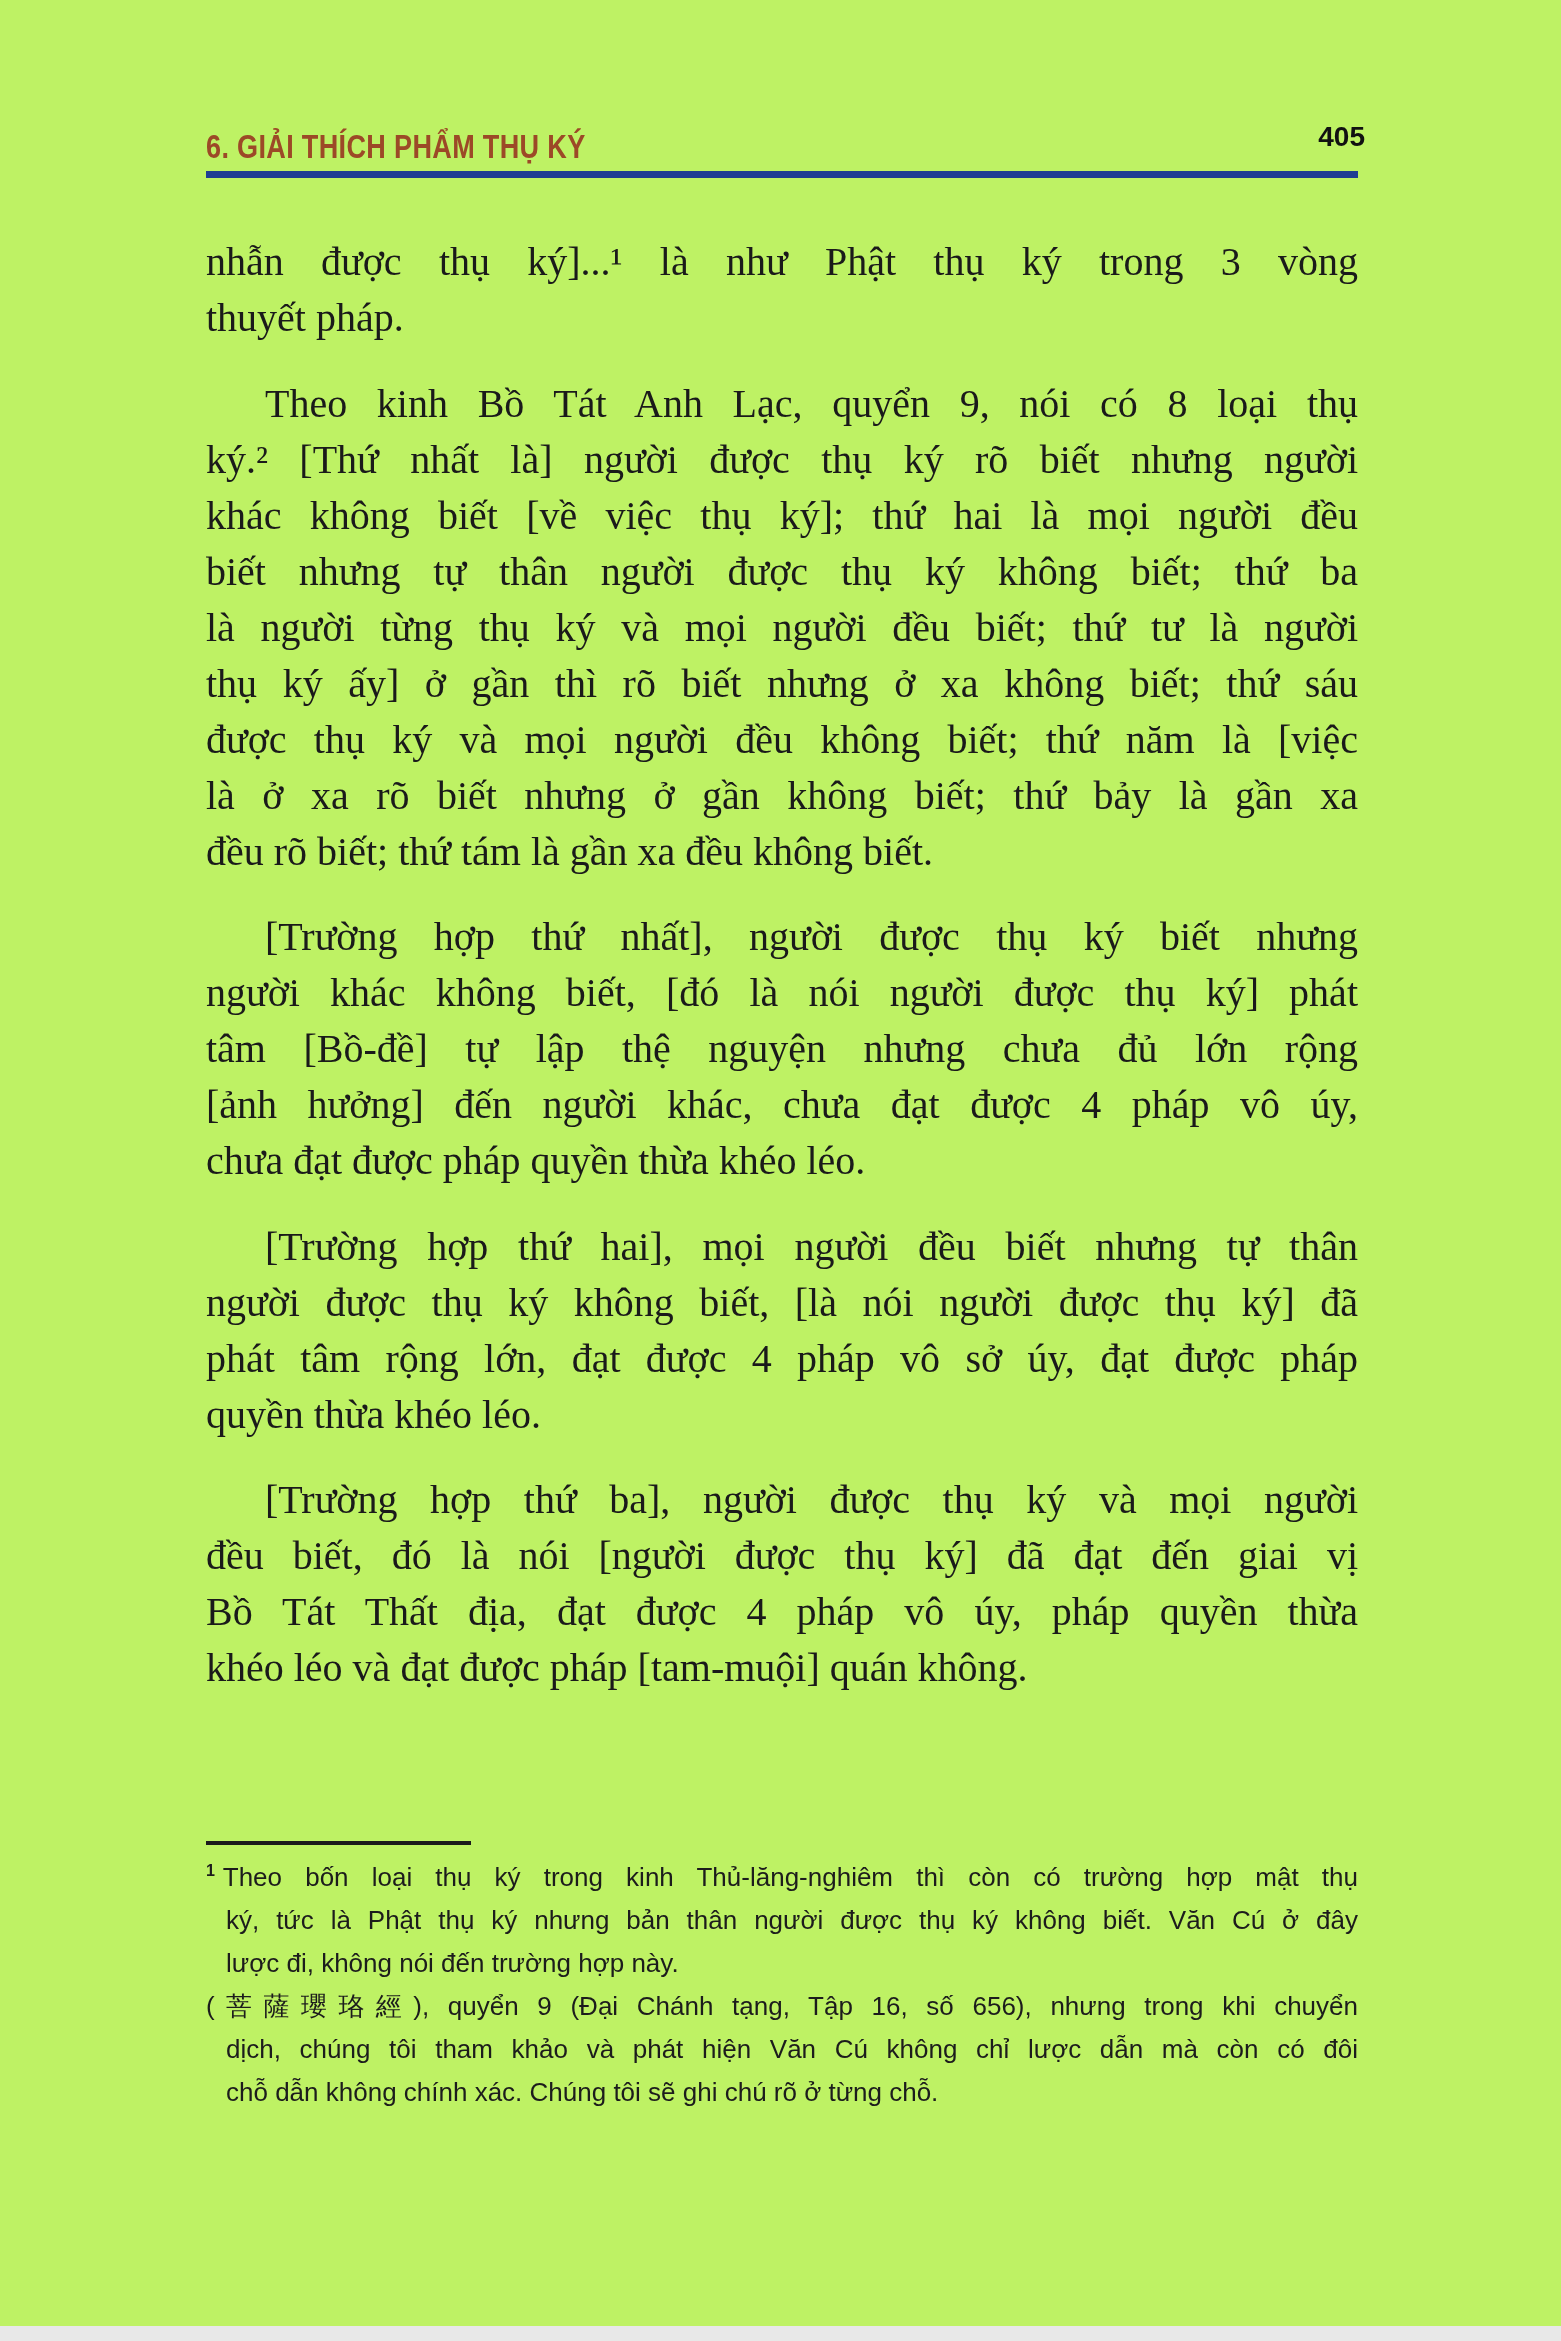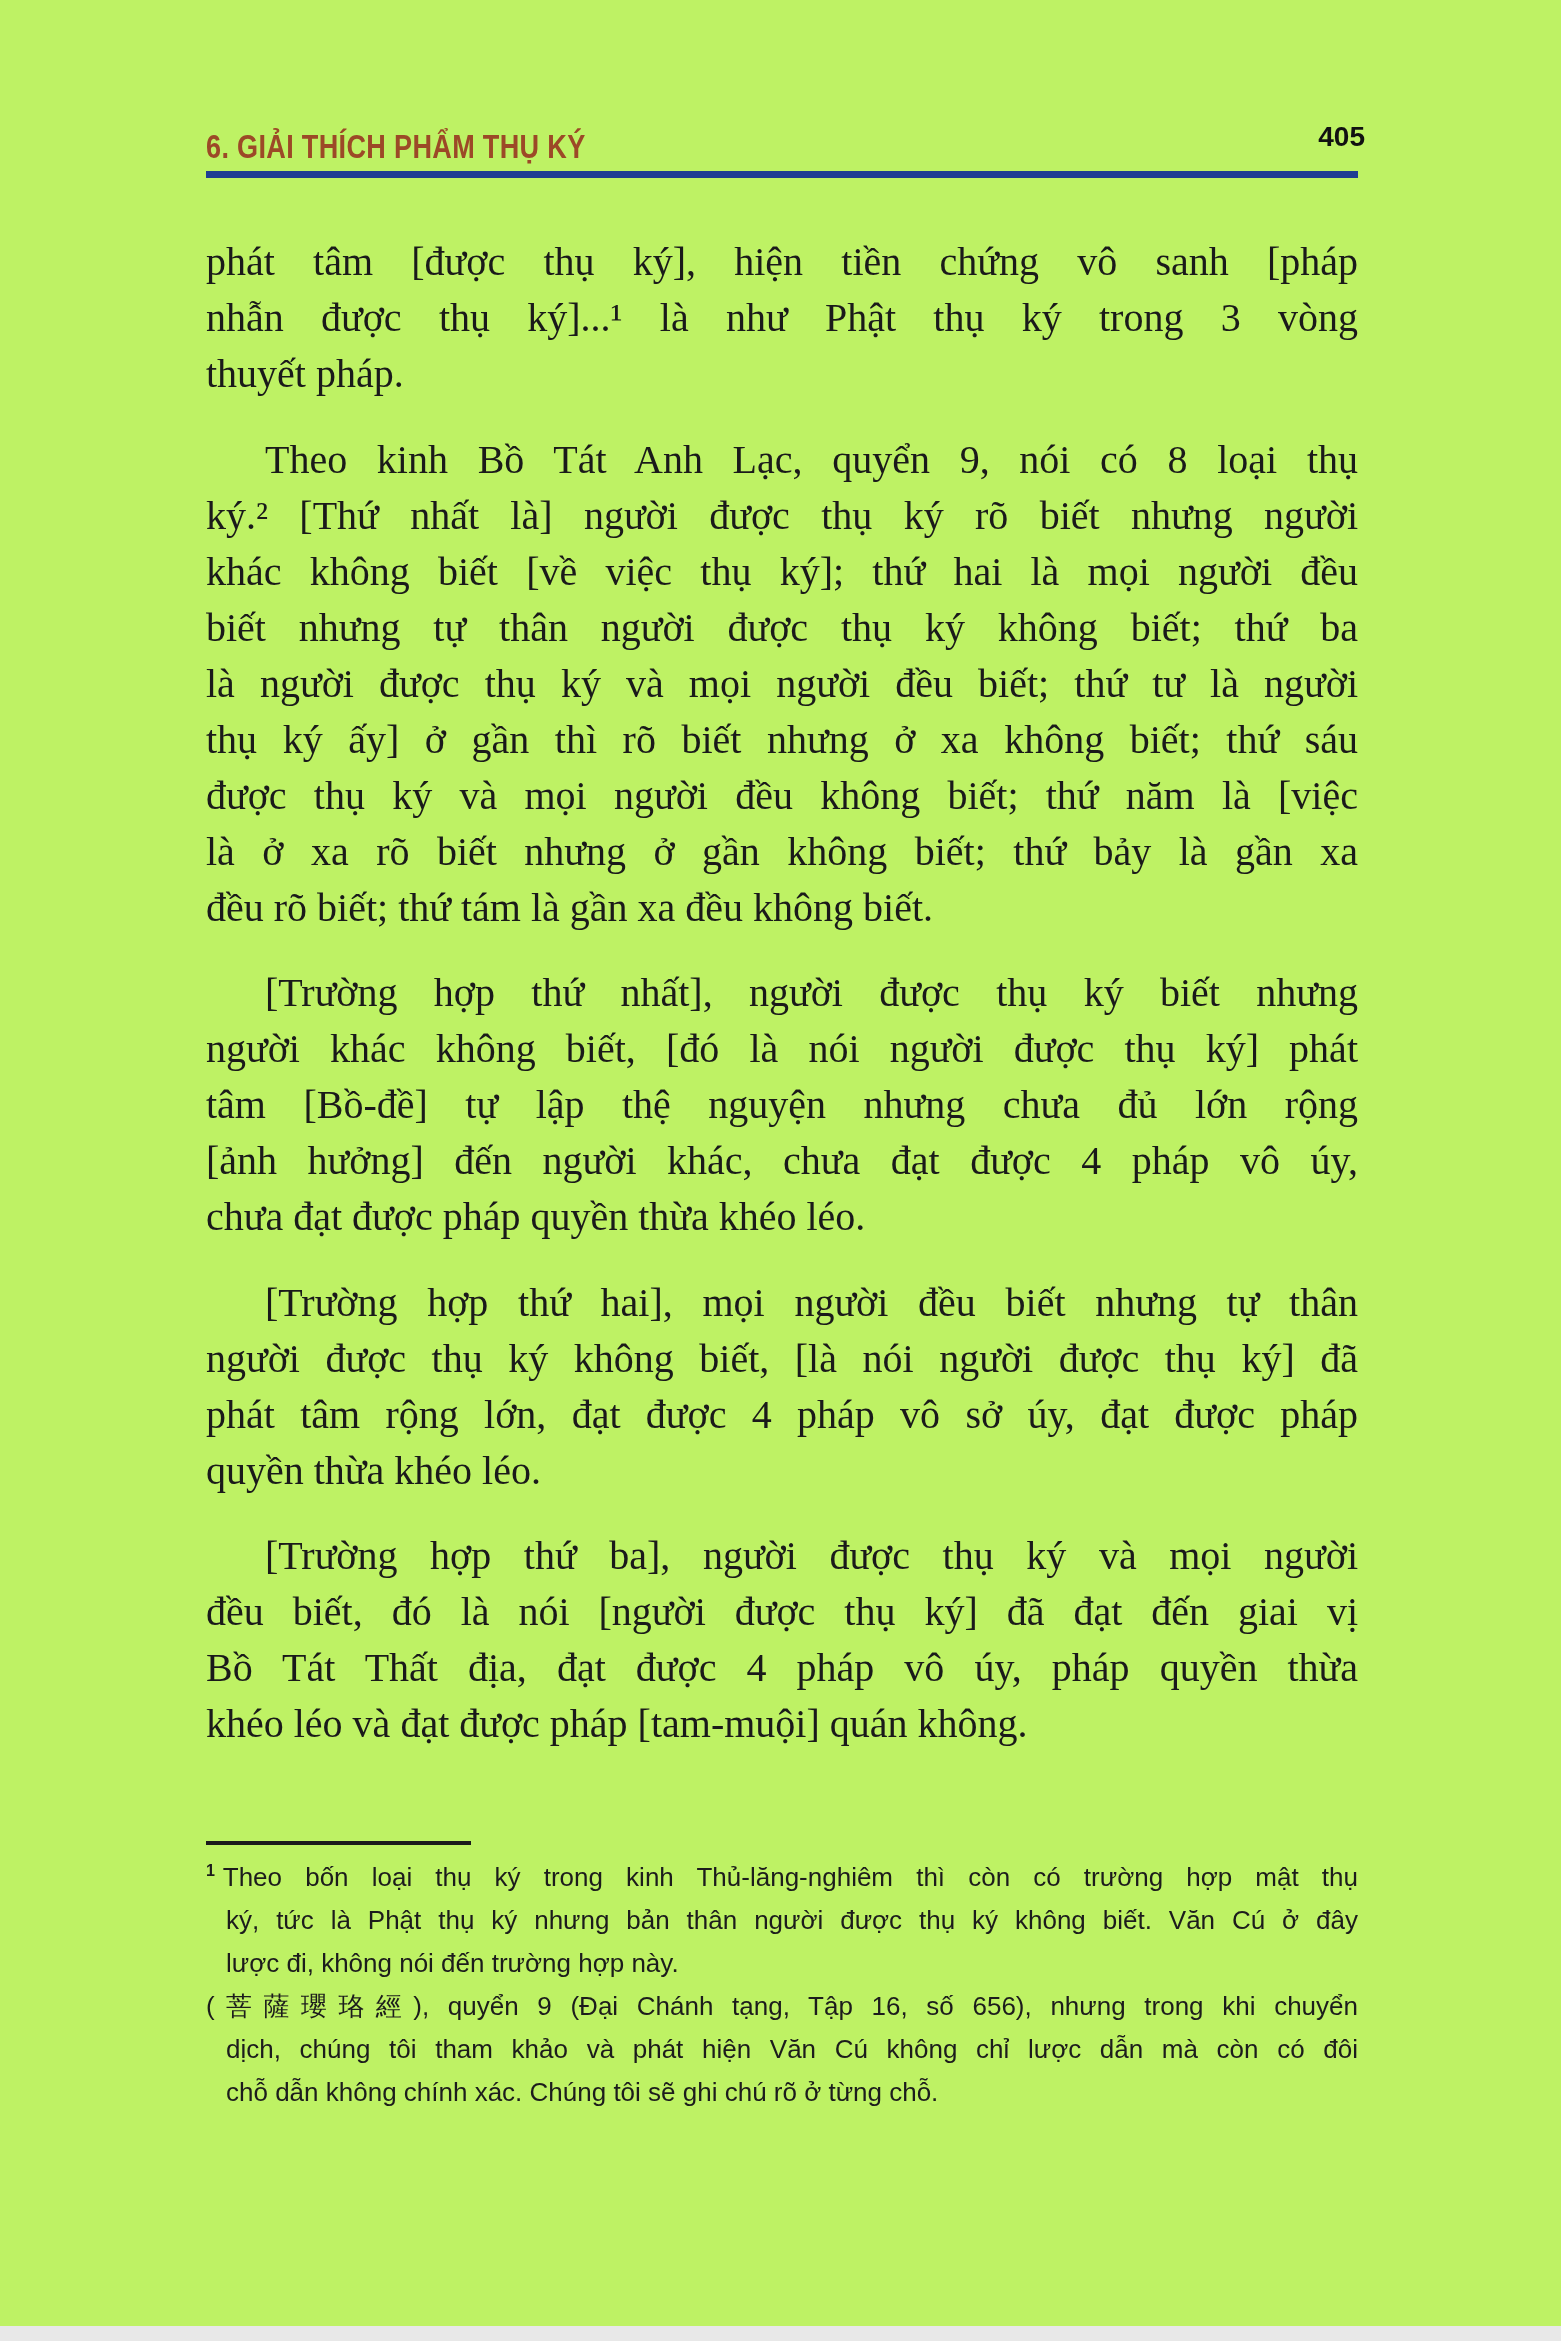--- a/index.html
+++ b/index.html
@@ -80,30 +80,29 @@
 <div class="page">
 
   <div class="chapter-title">6. GIẢI THÍCH PHẨM THỤ KÝ</div>
 
   <div class="page-number">405</div>
 
   <div class="header-rule"></div>
 
   <div class="body-text">
       <div class="para">
-        <div class="line">phát tâm [được thụ ký], hiện tiền chứng vô sanh [pháp</div>
         <div class="line">nhẫn được thụ ký]...¹ là như Phật thụ ký trong 3 vòng</div>
         <div class="line last">thuyết pháp.</div>
       </div>
       <div class="para indent">
         <div class="line">Theo kinh Bồ Tát Anh Lạc, quyển 9, nói có 8 loại thụ</div>
         <div class="line">ký.² [Thứ nhất là] người được thụ ký rõ biết nhưng người</div>
         <div class="line">khác không biết [về việc thụ ký]; thứ hai là mọi người đều</div>
         <div class="line">biết nhưng tự thân người được thụ ký không biết; thứ ba</div>
-        <div class="line">là người được thụ ký và mọi người đều biết; thứ tư là người</div>
+        <div class="line">là người từng thụ ký và mọi người đều biết; thứ tư là người</div>
         <div class="line">thụ ký ấy] ở gần thì rõ biết nhưng ở xa không biết; thứ sáu</div>
         <div class="line">được thụ ký và mọi người đều không biết; thứ năm là [việc</div>
         <div class="line">là ở xa rõ biết nhưng ở gần không biết; thứ bảy là gần xa</div>
         <div class="line last">đều rõ biết; thứ tám là gần xa đều không biết.</div>
       </div>
       <div class="para indent">
         <div class="line">[Trường hợp thứ nhất], người được thụ ký biết nhưng</div>
         <div class="line">người khác không biết, [đó là nói người được thụ ký] phát</div>
         <div class="line">tâm [Bồ-đề] tự lập thệ nguyện nhưng chưa đủ lớn rộng</div>
         <div class="line">[ảnh hưởng] đến người khác, chưa đạt được 4 pháp vô úy,</div>

